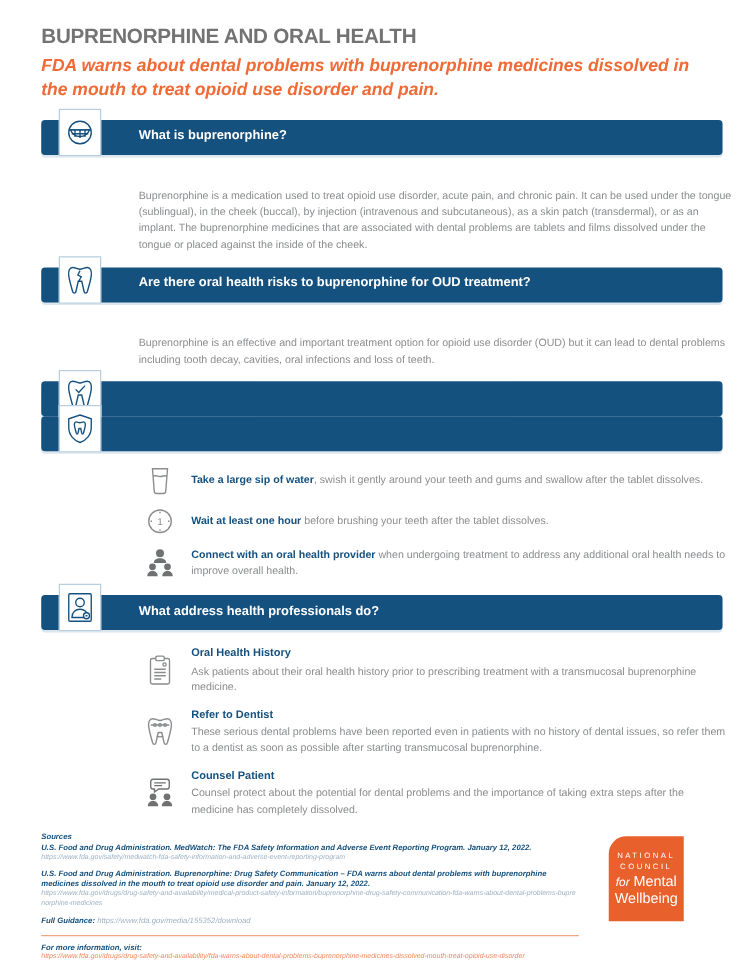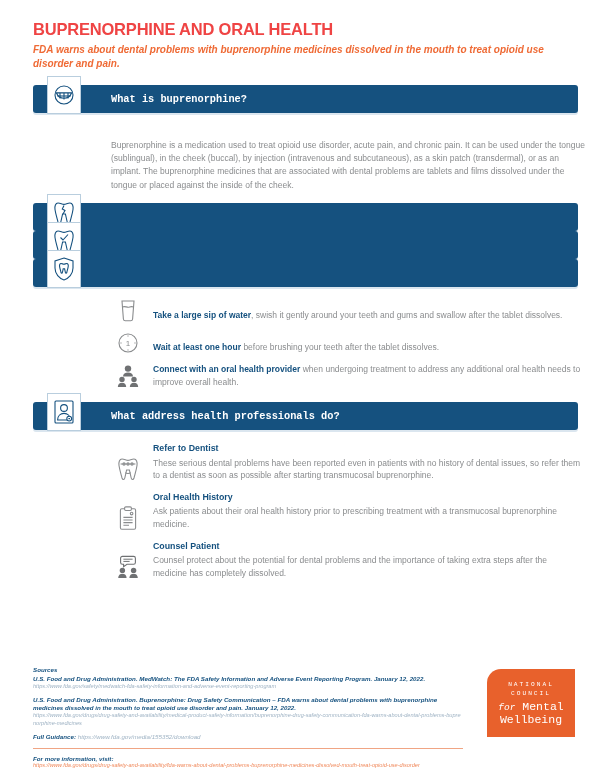--- a/index.html
+++ b/index.html
@@ -20,27 +20,27 @@
     height: 776px;
     position: relative;
     box-sizing: border-box;
     padding: 0 22px;
   }
 
   
   .title {
     font-size: 16.5px;
     font-weight: bold;
-    color: #ef4444;
+    color: #737373;
     letter-spacing: -0.2px;
     margin: 20px 0 0 11px;
     line-height: 1.1;
   }
   .subtitle {
-    font-size: 10px;
+    font-size: 14px;
     font-weight: bold;
     font-style: italic;
     color: #ef6a35;
     line-height: 1.35;
     margin: 5px 0 0 11px;
     width: 520px;
   }
 
   
   .section {
@@ -50,21 +50,20 @@
   .bar {
     position: relative;
     background: #15517f;
     border-radius: 3px;
     min-height: 28px;
     display: flex;
     align-items: center;
     padding: 5px 12px 5px 78px;
     box-sizing: border-box;
     box-shadow: 0 2px 0 rgba(190, 210, 225, 0.55);
-    font-family: Liberation Mono, monospace;
   }
   .bar-title {
     color: #ffffff;
     font-size: 10.3px;
     font-weight: bold;
     line-height: 1.25;
   }
   .icon-box {
     position: absolute;
     left: 14px;
@@ -90,21 +89,21 @@
     width: 480px;
   }
 
   
   .tips {
     margin: 10px 0 6px 78px;
     width: 470px;
   }
   .tip {
     display: flex;
-    align-items: flex-end;
+    align-items: center;
     margin-bottom: 9px;
   }
   .tip-icon {
     width: 34px;
     min-width: 34px;
     display: flex;
     justify-content: center;
     padding-top: 1px;
   }
   .tip-body {
@@ -183,29 +182,28 @@
     color: #f08a5d;
     line-height: 1.4;
     word-break: break-all;
   }
 
   
   .logo {
     position: absolute;
     left: 487px;
     top: 649px;
-    width: 88px;
+    width: 60px;
     height: 68px;
     background: #e8612c;
     border-top-left-radius: 14px;
     color: #ffffff;
     text-align: center;
     box-sizing: border-box;
     padding-top: 11px;
-    font-family: Liberation Mono, monospace;
   }
   .logo .l1, .logo .l2 {
     font-size: 6.2px;
     letter-spacing: 2px;
     line-height: 1.5;
   }
   .logo .l3 {
     font-size: 11.5px;
     line-height: 1.2;
     margin-top: 1px;
@@ -238,21 +236,23 @@
   </div>
 
   <div class="section">
     <div class="bar">
       <div class="icon-box">
         <svg width="22" height="26" viewBox="0 0 22 26" fill="none" stroke="#15517f" stroke-width="1.1">
           <path d="M5 3 C2.5 3 1.5 6 2 9.5 C2.6 14 4 18 5 22 C5.6 24 7.4 24 7.8 22 L9.6 14 H12.4 L14.2 22 C14.6 24 16.4 24 17 22 C18 18 19.4 14 20 9.5 C20.5 6 19.5 3 17 3 C14.5 3 13 4.4 11 4.4 C9 4.4 7.5 3 5 3 Z"></path>
           <path d="M11 5.5 L9.3 9 L12 10.5 L10 14"></path>
         </svg>
       </div>
-    </div>
+      <div class="bar-title">Are there oral health risks to buprenorphine for OUD treatment?</div>
+    </div>
+    <div class="body-text">Buprenorphine is an effective and important treatment option for opioid use disorder (OUD) but it can lead to dental problems including tooth decay, cavities, oral infections and loss of teeth.</div>
   </div>
 
   <div class="section">
     <div class="bar">
       <div class="icon-box">
         <svg width="22" height="26" viewBox="0 0 22 26" fill="none" stroke="#15517f" stroke-width="1.1">
           <path d="M5 3 C2.5 3 1.5 6 2 9.5 C2.6 14 4 18 5 22 C5.6 24 7.4 24 7.8 22 L9.6 14 H12.4 L14.2 22 C14.6 24 16.4 24 17 22 C18 18 19.4 14 20 9.5 C20.5 6 19.5 3 17 3 C14.5 3 13 4.4 11 4.4 C9 4.4 7.5 3 5 3 Z"></path>
           <path d="M7.5 9.5 L10 12 L15 6.5"></path>
         </svg>
       </div>
@@ -319,46 +319,46 @@
           <path d="M5.6 21 C5.6 16.6 8.6 14.4 12 14.4 C15.4 14.4 18.4 16.6 18.4 21 Z"></path>
           <circle cx="17.2" cy="19.6" r="2.4" fill="#ffffff"></circle>
           <path d="M16.4 19.6 H18"></path>
         </svg>
       </div>
       <div class="bar-title">What address health professionals do?</div>
     </div>
     <div class="tips" style="margin-top:12px;">
       <div class="tip">
         <div class="tip-icon">
+          <svg width="20" height="25" viewBox="0 0 20 25" fill="none" stroke="#8a8c8e" stroke-width="1.1">
+            <rect x="2.4" y="2.8" width="15.2" height="20.4" rx="1.4"></rect>
+            <rect x="6.6" y="0.9" width="6.8" height="3.6" rx="1.2" fill="#ffffff"></rect>
+            <circle cx="13.6" cy="7.6" r="1.3"></circle>
+            <path d="M5.4 11.4 H14.6 M5.4 14 H14.6 M5.4 16.6 H14.6 M5.4 19.2 H11"></path>
+          </svg>
+        </div>
+        <div class="tip-body">
+          <span class="tip-heading">Oral Health History</span>
+          <span>Ask patients about their oral health history prior to prescribing treatment with a transmucosal buprenorphine medicine.</span>
+        </div>
+      </div>
+      <div class="tip">
+        <div class="tip-icon">
           <svg width="22" height="26" viewBox="0 0 22 26" fill="none" stroke="#8a8c8e" stroke-width="1.1">
             <path d="M5 3 C2.5 3 1.5 6 2 9.5 C2.6 14 4 18 5 22 C5.6 24 7.4 24 7.8 22 L9.6 14 H12.4 L14.2 22 C14.6 24 16.4 24 17 22 C18 18 19.4 14 20 9.5 C20.5 6 19.5 3 17 3 C14.5 3 13 4.4 11 4.4 C9 4.4 7.5 3 5 3 Z"></path>
             <path d="M3.6 8 H18.4"></path>
             <circle cx="7" cy="8" r="1.1"></circle>
             <circle cx="11" cy="8" r="1.1"></circle>
             <circle cx="15" cy="8" r="1.1"></circle>
             <path d="M8.4 16.6 C9.4 17.8 12.6 17.8 13.6 16.6"></path>
           </svg>
         </div>
         <div class="tip-body">
           <span class="tip-heading">Refer to Dentist</span>
           <span>These serious dental problems have been reported even in patients with no history of dental issues, so refer them to a dentist as soon as possible after starting transmucosal buprenorphine.</span>
-        </div>
-      </div>
-      <div class="tip">
-        <div class="tip-icon">
-          <svg width="20" height="25" viewBox="0 0 20 25" fill="none" stroke="#8a8c8e" stroke-width="1.1">
-            <rect x="2.4" y="2.8" width="15.2" height="20.4" rx="1.4"></rect>
-            <rect x="6.6" y="0.9" width="6.8" height="3.6" rx="1.2" fill="#ffffff"></rect>
-            <circle cx="13.6" cy="7.6" r="1.3"></circle>
-            <path d="M5.4 11.4 H14.6 M5.4 14 H14.6 M5.4 16.6 H14.6 M5.4 19.2 H11"></path>
-          </svg>
-        </div>
-        <div class="tip-body">
-          <span class="tip-heading">Oral Health History</span>
-          <span>Ask patients about their oral health history prior to prescribing treatment with a transmucosal buprenorphine medicine.</span>
         </div>
       </div>
       <div class="tip">
         <div class="tip-icon">
           <svg width="24" height="24" viewBox="0 0 24 24" fill="#6f7173" stroke="none">
             <path d="M6.4 1.4 H17.6 C18.6 1.4 19.4 2.2 19.4 3.2 V7.4 C19.4 8.4 18.6 9.2 17.6 9.2 H11 L7.6 11.6 V9.2 H6.4 C5.4 9.2 4.6 8.4 4.6 7.4 V3.2 C4.6 2.2 5.4 1.4 6.4 1.4 Z" fill="none" stroke="#6f7173" stroke-width="1.1"></path>
             <path d="M7.4 4.2 H16.6 M7.4 6.4 H13.6" stroke="#6f7173" stroke-width="1"></path>
             <circle cx="6.4" cy="15.4" r="2.7"></circle>
             <path d="M2.2 23 C2.2 20.2 4 18.7 6.4 18.7 C8.8 18.7 10.6 20.2 10.6 23 Z"></path>
             <circle cx="17.6" cy="15.4" r="2.7"></circle>

